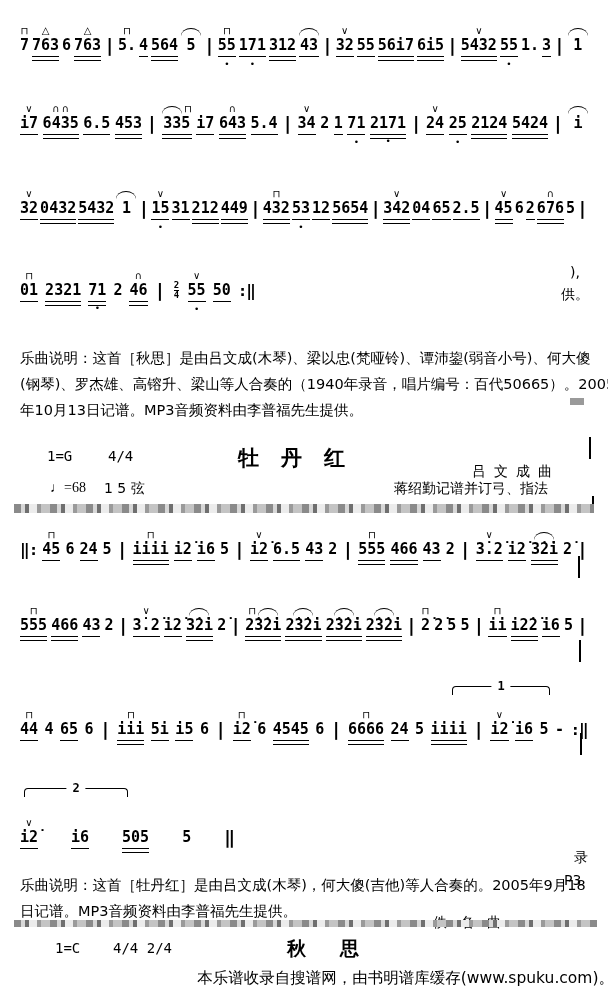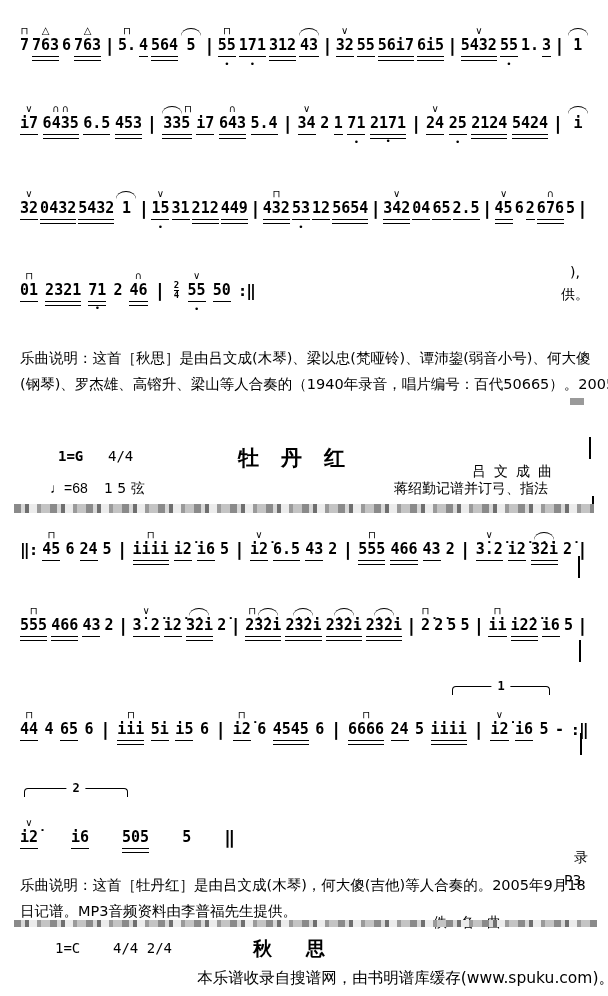--- a/index.html
+++ b/index.html
@@ -35,21 +35,21 @@
   .tick{position:absolute;width:2px;background:#000;}
   .smudge{position:absolute;background:#9a9a9a;}
   .noise{position:absolute;background:repeating-linear-gradient(90deg,
          #8a8a8a 0 7px,#d8d8d8 7px 11px,#6f6f6f 11px 15px,#ececec 15px 23px,
          #9a9a9a 23px 27px,#c4c4c4 27px 36px);}
   
   .para{position:absolute;left:20px;width:578px;font-size:14.5px;line-height:26px;}
   .para div{white-space:nowrap;}
   .tb{position:absolute;font-size:14px;white-space:nowrap;}
   .sheet-title{font:bold 21px "DejaVu Sans",sans-serif;letter-spacing:22px;text-align:right;}
-  .f-title{font:bold 19px "DejaVu Sans",sans-serif;letter-spacing:34px;}
+  .f-title{font:bold 19px "DejaVu Sans",sans-serif;letter-spacing:34px;margin-left:34px;}
   .composer{letter-spacing:8px;}
   .f-composer{letter-spacing:13px;}
   .credit{position:absolute;left:0;width:594px;text-align:right;font-size:15.5px;padding-left:20px;}
 </style>
 </head>
 <body>
 
 <div class="page">
 
   <div>
@@ -1156,27 +1156,28 @@
           <span class="nt">‖</span>
           <span class="ln"></span>
           <span class="dt"></span>
         </div>
       </div>
     </div>
 
   <div class="para" style="top:345px;">
     <div>乐曲说明：这首［秋思］是由吕文成(木琴)、梁以忠(梵哑铃)、谭沛鋆(弱音小号)、何大傻</div>
     <div>(钢琴)、罗杰雄、高镕升、梁山等人合奏的（1940年录音，唱片编号：百代50665）。2005</div>
+    <div>年10月13日记谱。MP3音频资料由李普福先生提供。</div>
   </div>
 
-  <div class="tb" style="left:58px;top:448px;font-family:'DejaVu Sans Mono',monospace;font-weight:bold;">1=G</div>
+  <div class="tb" style="left:47px;top:448px;font-family:'DejaVu Sans Mono',monospace;">1=G</div>
   <div class="tb" style="left:108px;top:448px;font-family:'DejaVu Sans Mono',monospace;">4/4</div>
   <div class="tb sheet-title" style="left:238px;top:444px;">牡丹红</div>
   <div class="tb composer" style="left:472px;top:463px;text-align:center;">吕文成曲</div>
-  <div class="tb" style="left:50px;top:480px;font-family:Liberation Sans, sans-serif;text-align:right;">♩=68</div>
+  <div class="tb" style="left:50px;top:480px;font-family:Liberation Serif, serif;text-align:right;">♩=68</div>
   <div class="tb" style="left:104px;top:480px;">1 5 弦</div>
   <div class="tb" style="left:394px;top:480px;">蒋绍勤记谱并订弓、指法</div>
 
   <div class="para" style="top:872px;">
     <div>乐曲说明：这首［牡丹红］是由吕文成(木琴)，何大傻(吉他)等人合奏的。2005年9月18</div>
     <div>日记谱。MP3音频资料由李普福先生提供。</div>
   </div>
 
   <div class="tb" style="left:55px;top:940px;font-family:'DejaVu Sans Mono',monospace;">1=C</div>
   <div class="tb" style="left:113px;top:940px;font-family:'DejaVu Sans Mono',monospace;">4/4  2/4</div>

